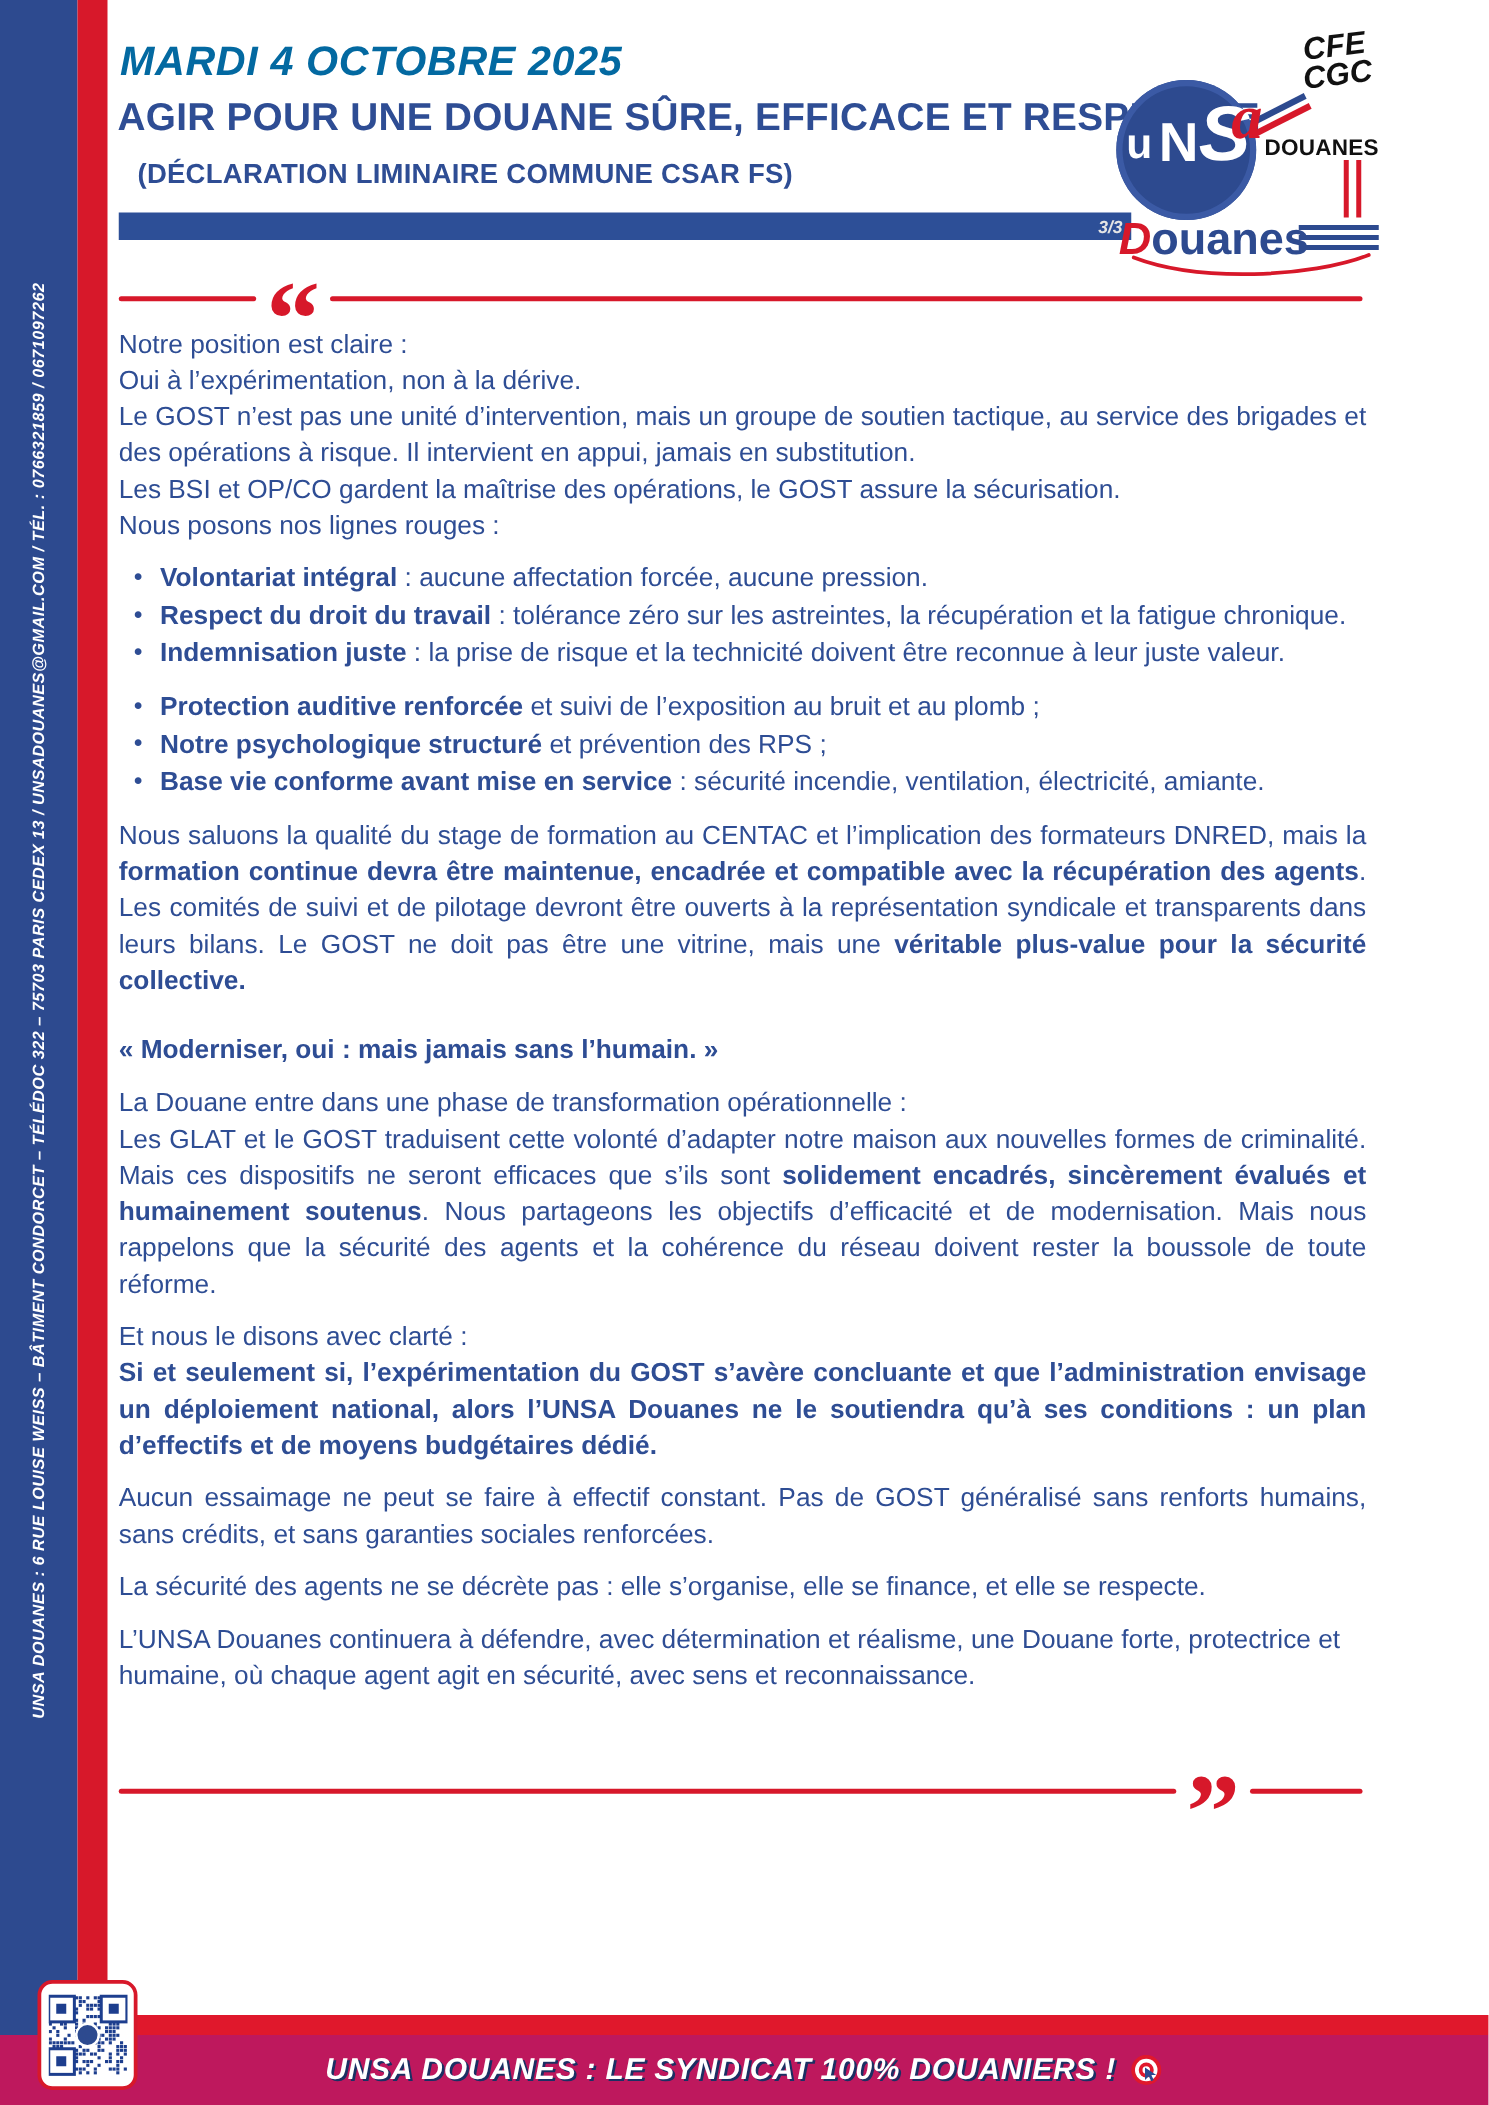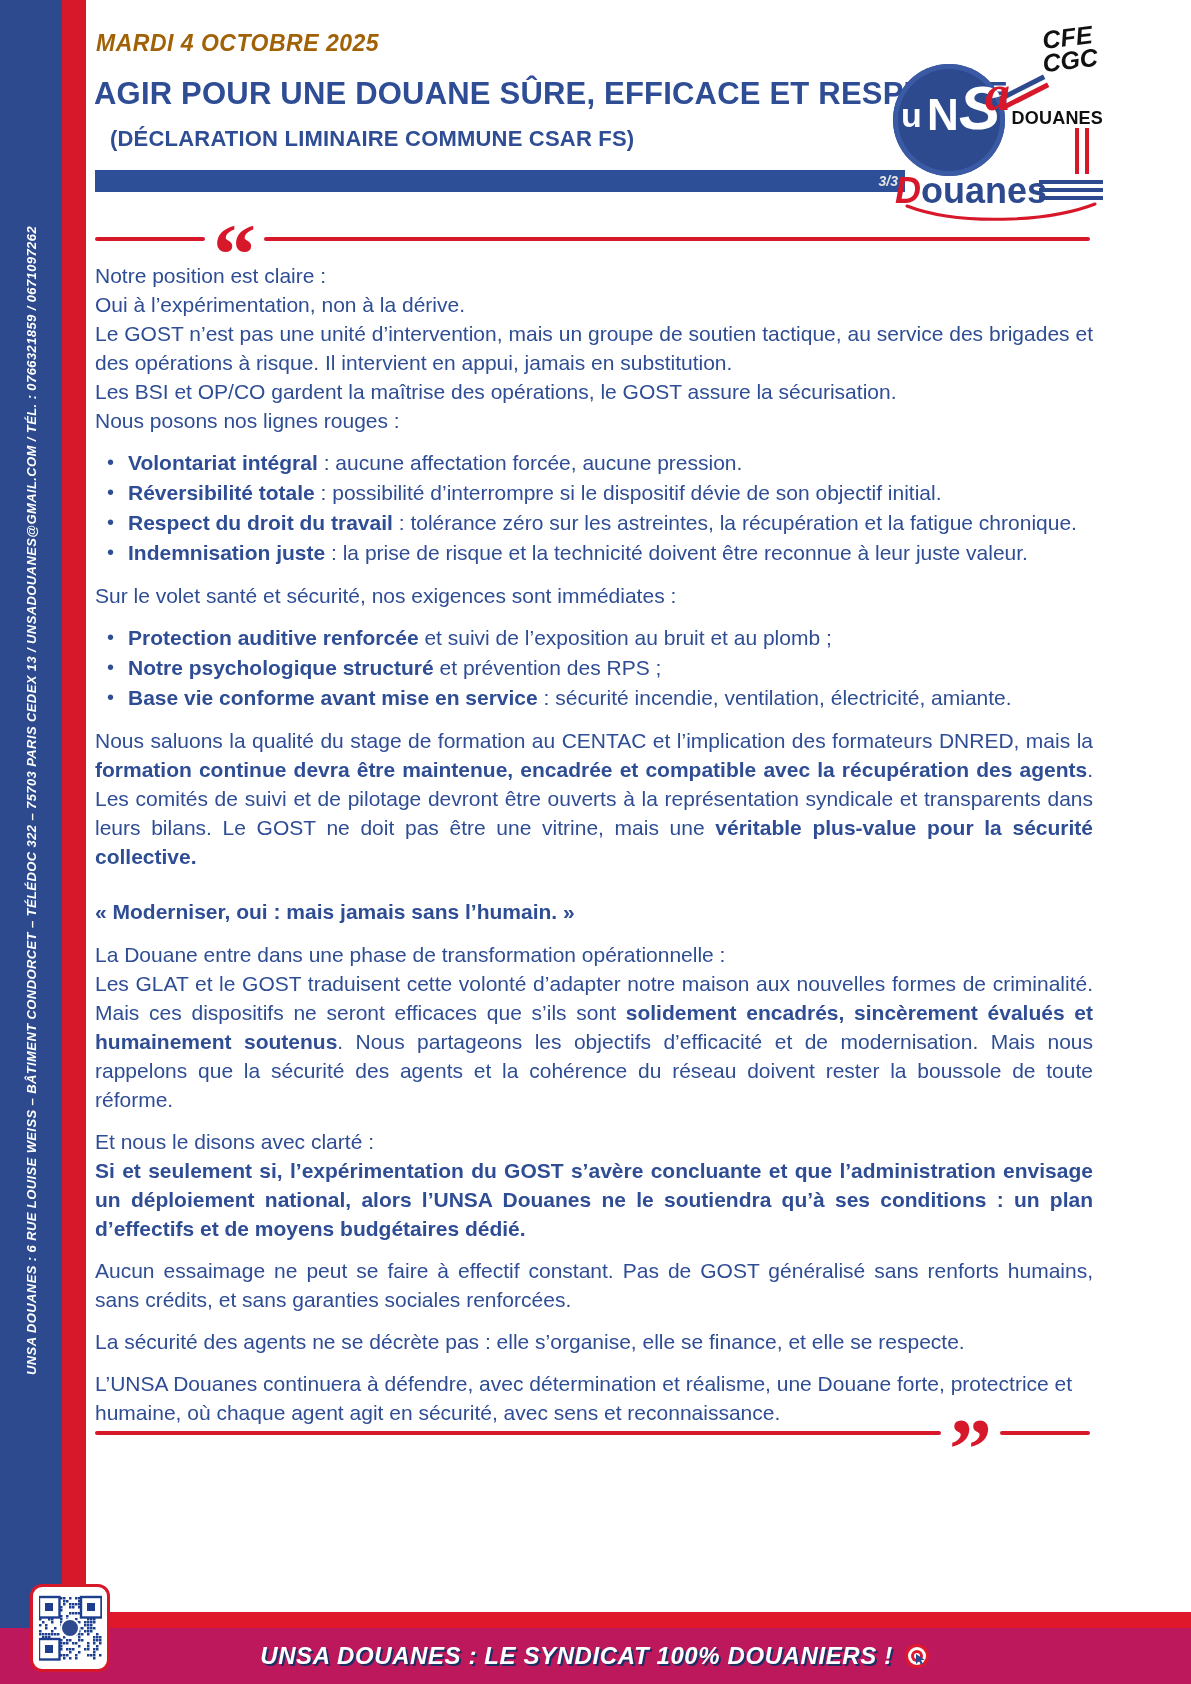--- a/index.html
+++ b/index.html
@@ -6,21 +6,21 @@
   .page{position:relative;width:1191px;height:1684px;background:#fff;overflow:hidden;
         font-family:"Liberation Sans",sans-serif;}
   
   .side-blue{position:absolute;left:0;top:0;width:62px;height:1684px;background:#2d4a8f;}
   .side-red{position:absolute;left:62px;top:0;width:24px;height:1684px;background:#d7182a;}
   .side-text{position:absolute;left:0;top:210px;width:62px;height:1180px;
     display:flex;align-items:center;justify-content:center;
     writing-mode:vertical-rl;transform:rotate(180deg);
     color:#fff;font-size:13px;font-weight:700;font-style:italic;letter-spacing:.4px;white-space:nowrap;}
   
-  .date{position:absolute;left:96px;top:30px;color:#a16207;font-size:23px;font-weight:800;
+  .date{position:absolute;left:96px;top:30px;color:#0369a1;font-size:33px;font-weight:800;
         font-style:italic;letter-spacing:.5px;}
   .title1{position:absolute;left:94px;top:76px;color:#2e4d94;font-size:31px;font-weight:800;
         letter-spacing:.2px;white-space:nowrap;}
   .title2{position:absolute;left:110px;top:126px;color:#2e4d94;font-size:22px;font-weight:700;
         letter-spacing:.2px;white-space:nowrap;}
   .title-bar{position:absolute;left:95px;top:170px;width:810px;height:22px;background:#2d4f97;
         display:flex;align-items:center;justify-content:flex-end;}
   .pageno{color:#e5e5e5;font-size:14px;font-weight:700;font-style:italic;padding-right:7px;}
   
   .logo{position:absolute;left:893px;top:24px;width:210px;height:190px;}
@@ -122,25 +122,23 @@
   <div class="qrow q-open">
     <span class="ln" style="width:110px"></span>
     <span class="qmark">“</span>
     <span class="ln" style="flex:1"></span>
   </div>
 
   <div class="content">
       <div class="para just"><span>Notre position est claire :</span><br><span>Oui à l’expérimentation, non à la dérive.</span><br><span>Le GOST n’est pas une unité d’intervention, mais un groupe de soutien tactique, au service des brigades et des opérations à risque. Il intervient en appui, jamais en substitution.</span><br><span>Les BSI et OP/CO gardent la maîtrise des opérations, le GOST assure la sécurisation.</span><br><span>Nous posons nos lignes rouges :</span></div>
       <ul class="blist">
         <li><span class="b">Volontariat intégral</span> : aucune affectation forcée, aucune pression.</li>
-        <li><span class="b">Réversibilité totale</span> : possibilité d’interrompre si le dispositif dévie de son objectif initial.</li>
         <li><span class="b">Respect du droit du travail</span> : tolérance zéro sur les astreintes, la récupération et la fatigue chronique.</li>
         <li><span class="b">Indemnisation juste</span> : la prise de risque et la technicité doivent être reconnue à leur juste valeur.</li>
       </ul>
-      <div class="para"><span>Sur le volet santé et sécurité, nos exigences sont immédiates :</span></div>
       <ul class="blist">
         <li><span class="b">Protection auditive renforcée</span> et suivi de l’exposition au bruit et au plomb ;</li>
         <li><span class="b">Notre psychologique structuré</span> et prévention des RPS ;</li>
         <li><span class="b">Base vie conforme avant mise en service</span> : sécurité incendie, ventilation, électricité, amiante.</li>
       </ul>
       <div class="para just"><span>Nous saluons la qualité du stage de formation au CENTAC et l’implication des formateurs DNRED, mais la </span><span class="b">formation continue devra être maintenue, encadrée et compatible avec la récupération des agents</span><span>. Les comités de suivi et de pilotage devront être ouverts à la représentation syndicale et transparents dans leurs bilans. Le GOST ne doit pas être une vitrine, mais une </span><span class="b">véritable plus-value pour la sécurité collective.</span></div>
       <div class="para head"><span class="b">« Moderniser, oui : mais jamais sans l’humain. »</span></div>
       <div class="para just"><span>La Douane entre dans une phase de transformation opérationnelle :</span><br><span>Les GLAT et le GOST traduisent cette volonté d’adapter notre maison aux nouvelles formes de criminalité. Mais ces dispositifs ne seront efficaces que s’ils sont </span><span class="b">solidement encadrés, sincèrement évalués et humainement soutenus</span><span>. Nous partageons les objectifs d’efficacité et de modernisation. Mais nous rappelons que la sécurité des agents et la cohérence du réseau doivent rester la boussole de toute réforme.</span></div>
       <div class="para just"><span>Et nous le disons avec clarté :</span><br><span class="b">Si et seulement si, l’expérimentation du GOST s’avère concluante et que l’administration envisage un déploiement national, alors l’UNSA Douanes ne le soutiendra qu’à ses conditions : un plan d’effectifs et de moyens budgétaires dédié.</span></div>
       <div class="para just"><span>Aucun essaimage ne peut se faire à effectif constant. Pas de GOST généralisé sans renforts humains, sans crédits, et sans garanties sociales renforcées.</span></div>

